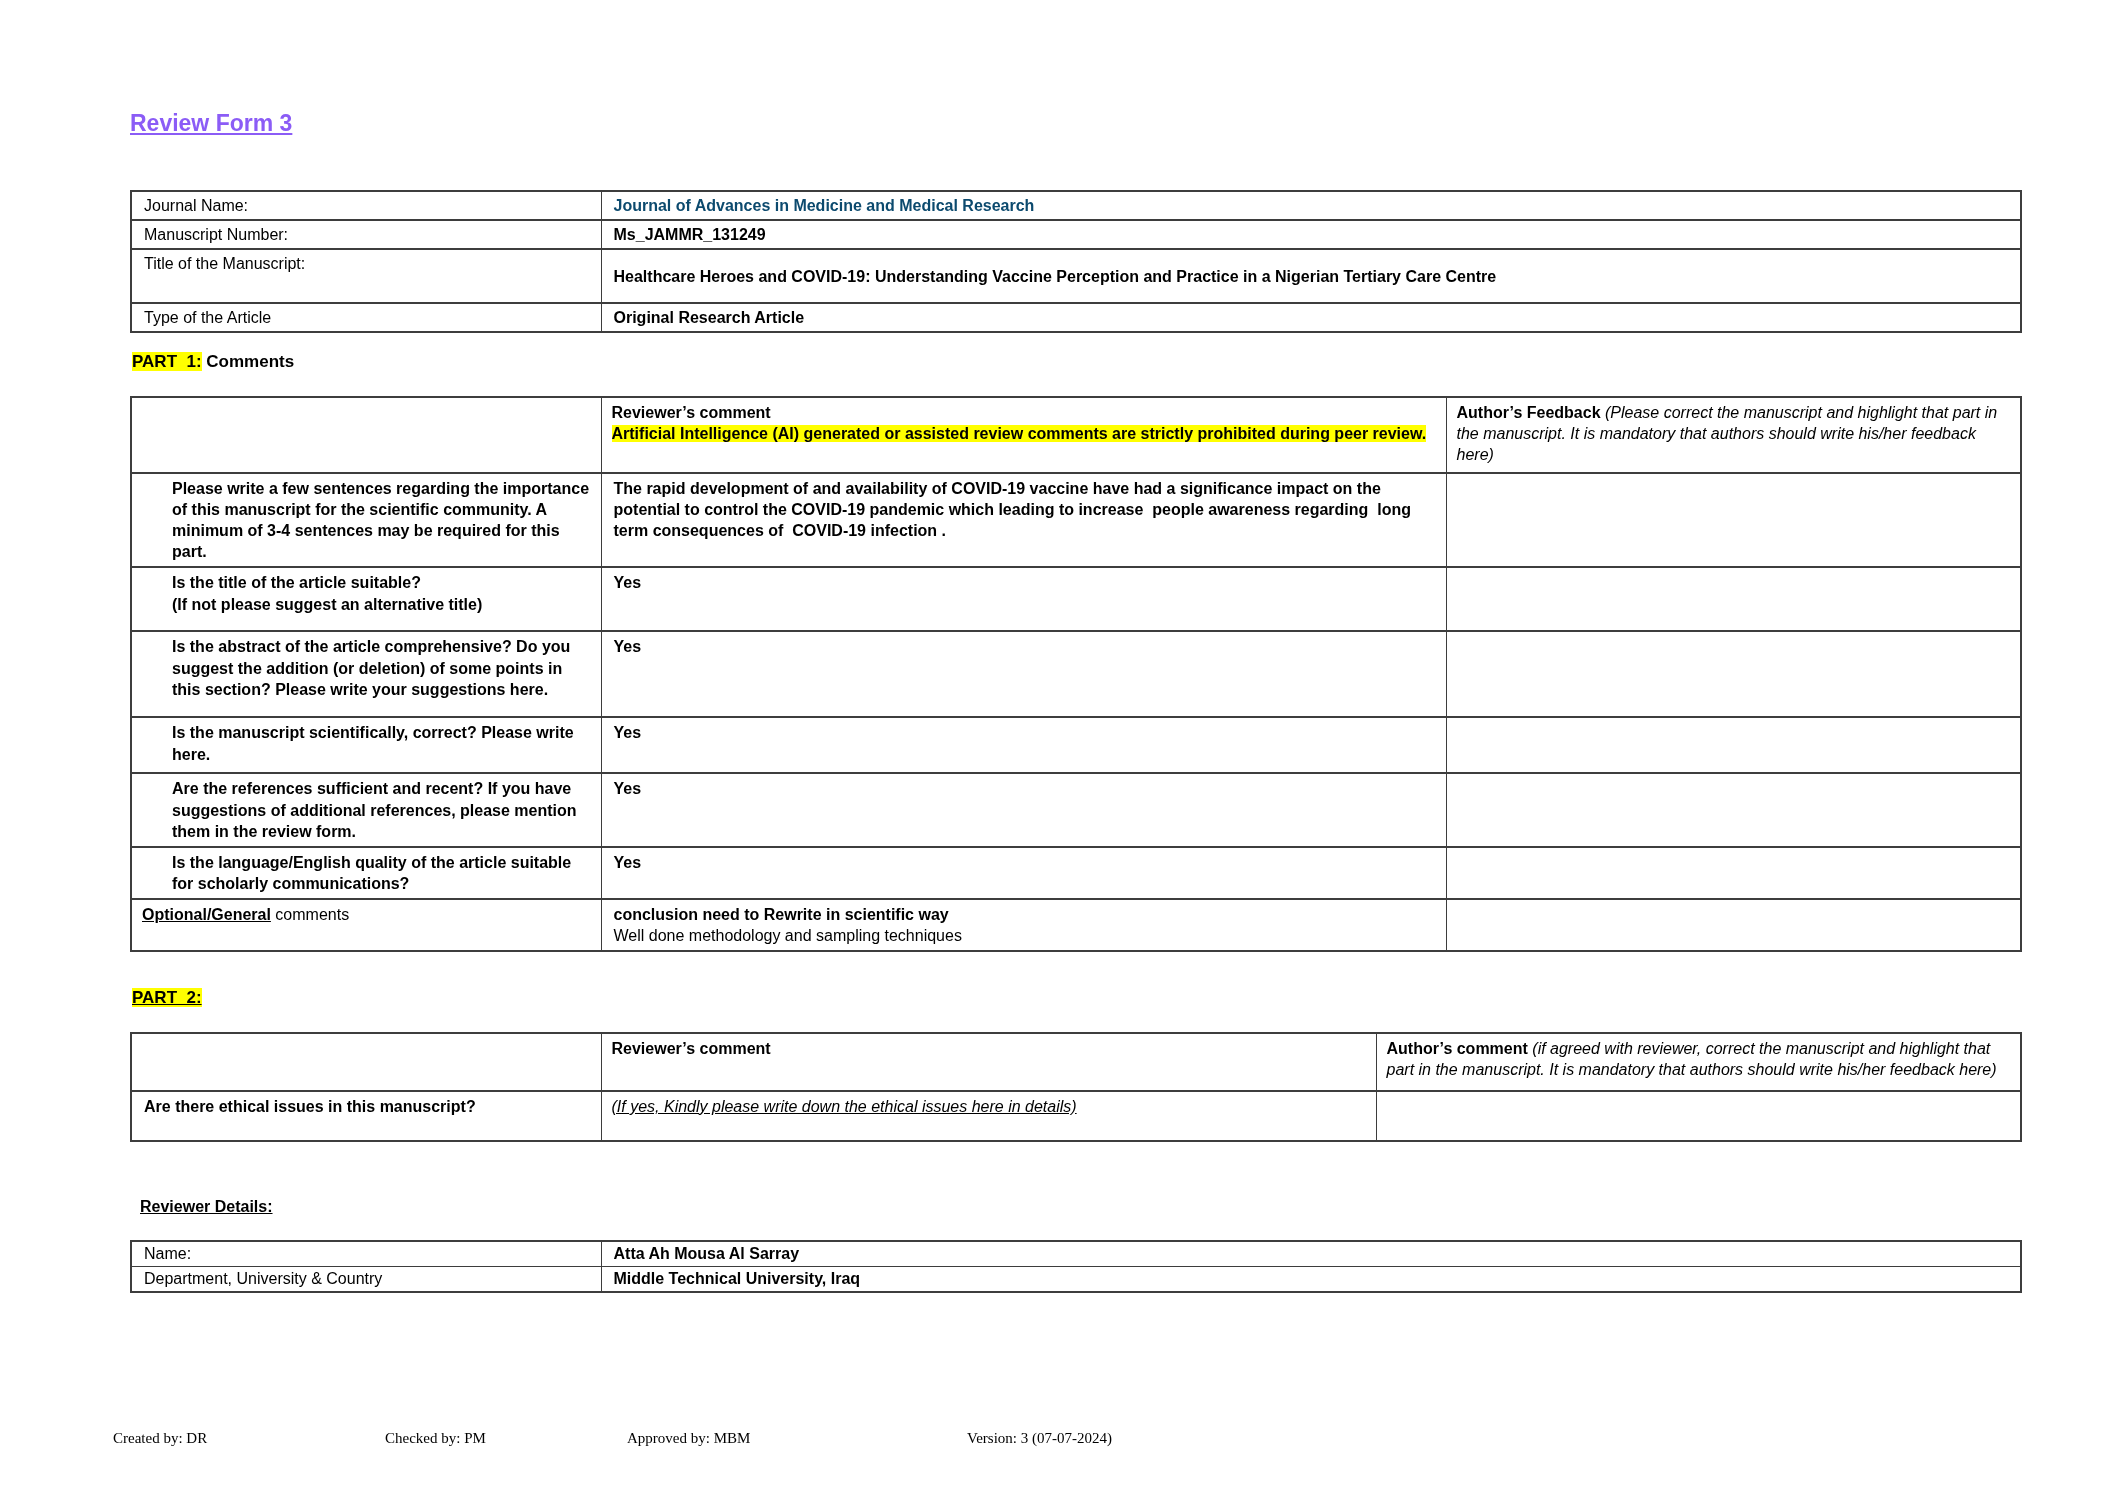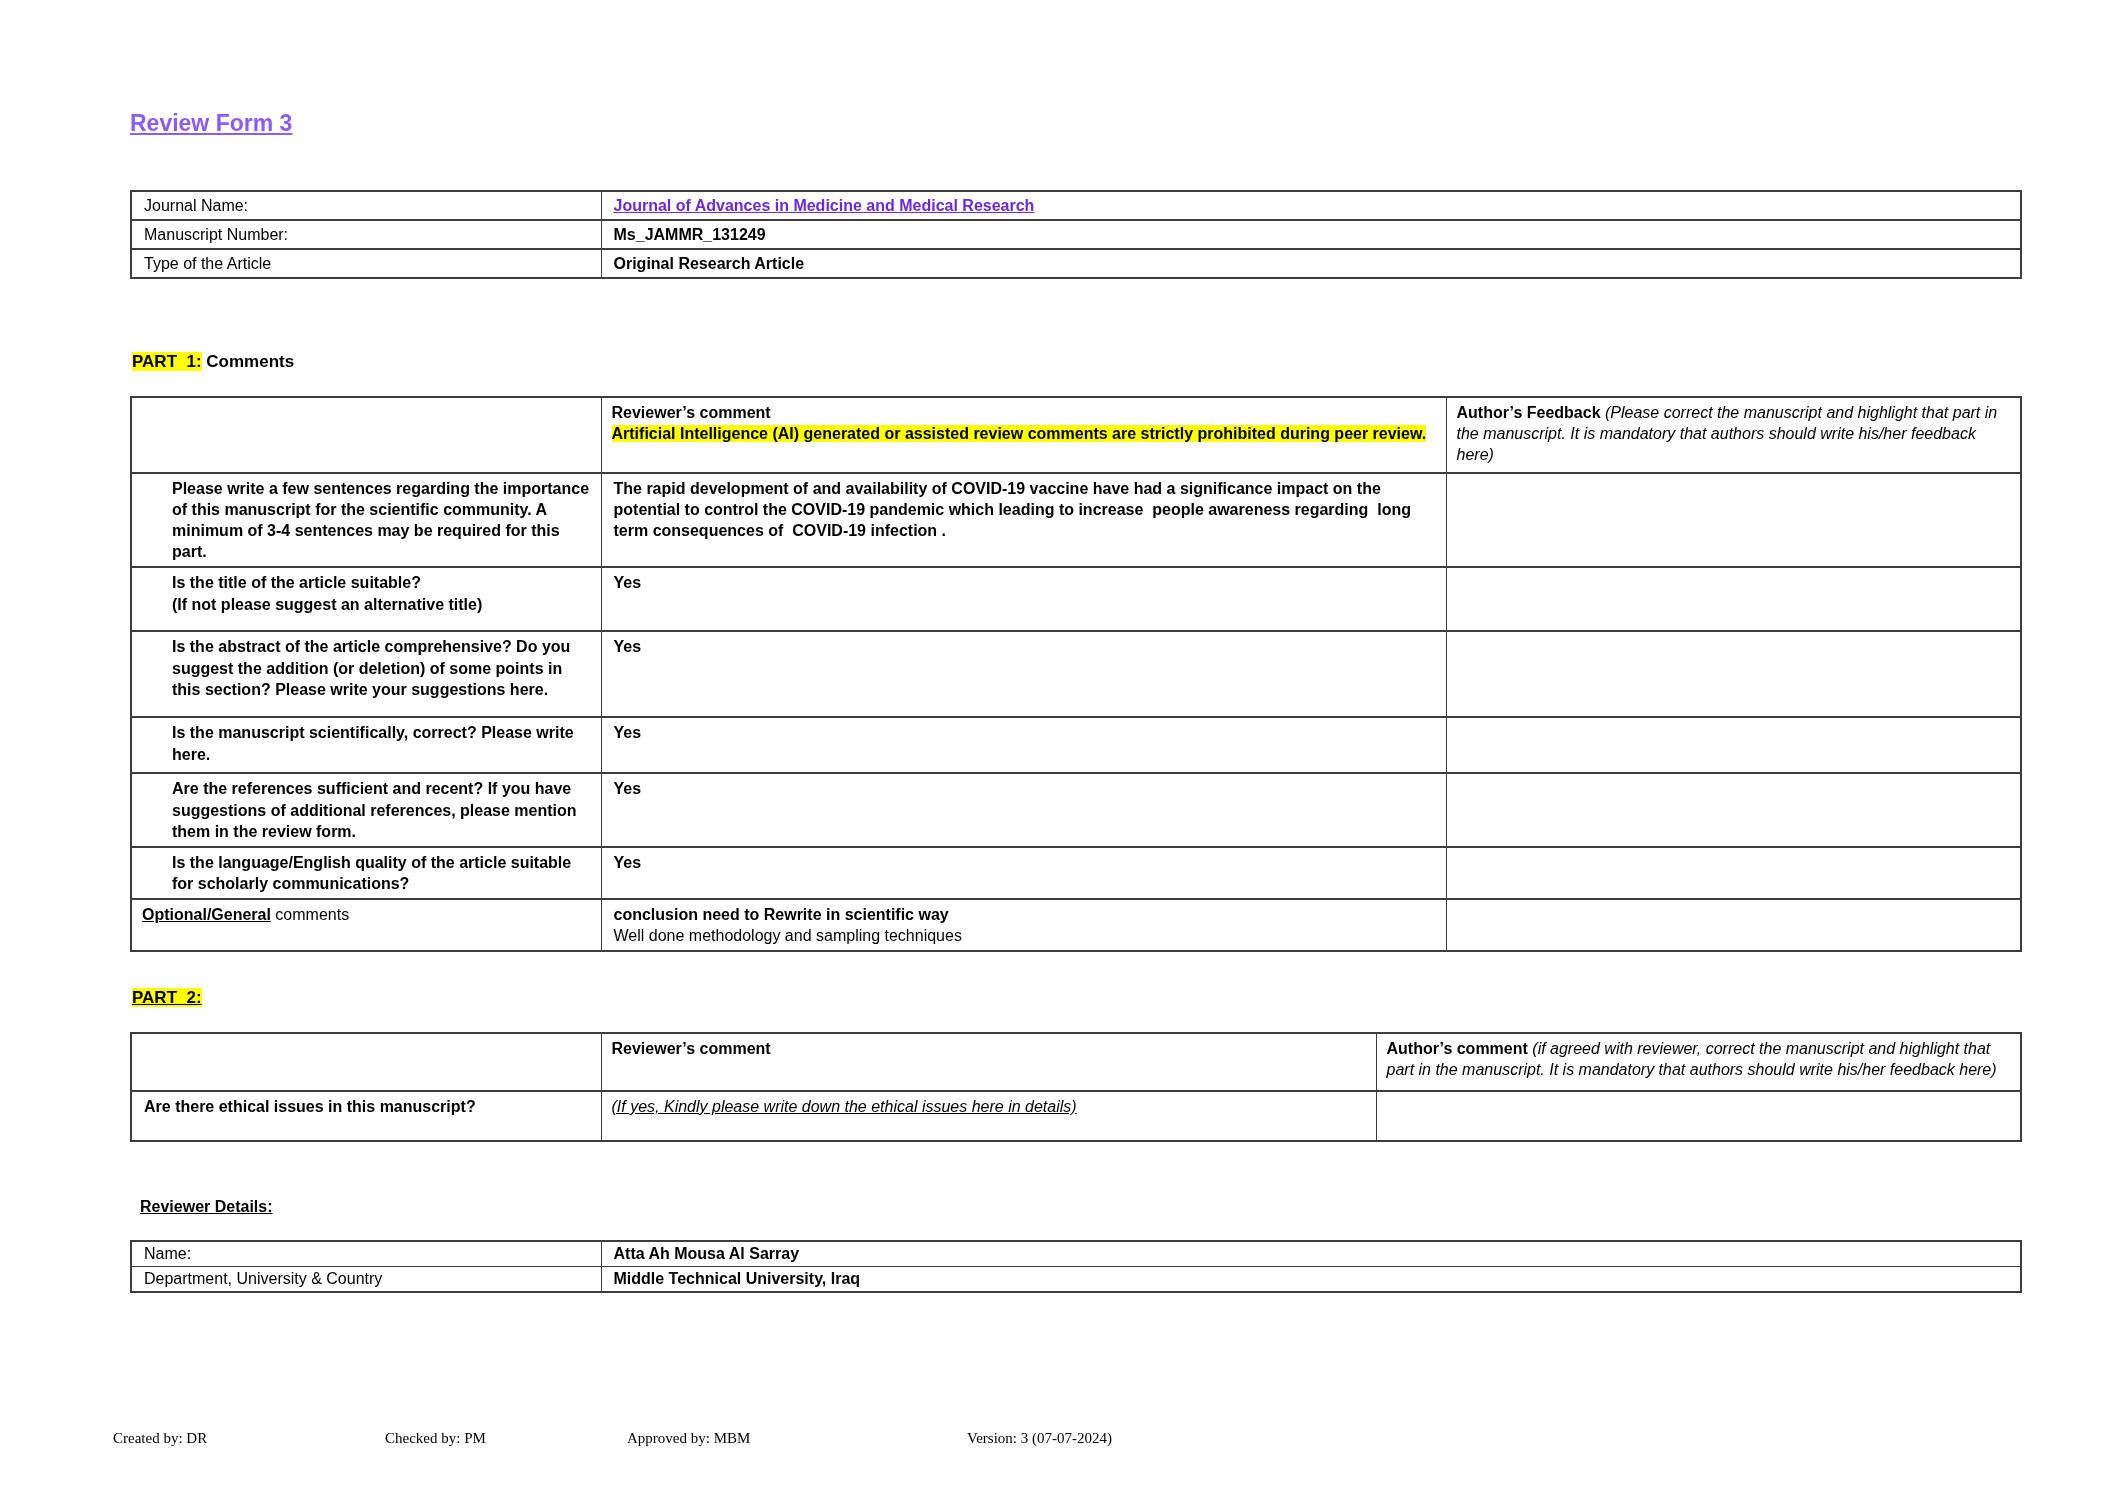--- a/index.html
+++ b/index.html
@@ -13,21 +13,21 @@
   .b{font-weight:bold;}
   .i{font-style:italic;}
   .u{text-decoration:underline;}
   .hl{background:#ffff00;}
 
   
   #page-title{
     left:130px;top:110px;font-size:23px;font-weight:bold;
     color:#8b5cf6;text-decoration:underline;
   }
-  .link{color:#6d28d9;font-weight:bold;text-decoration:underline;cursor:pointer;}
+  .link{color:#0c4a6e;font-weight:bold;cursor:pointer;}
 
   
   table{border-collapse:collapse;table-layout:fixed;width:1890px;padding-left:38px;}
   td{vertical-align:top;font-size:16px;line-height:1.32;word-wrap:break-word;}
 
   
   #header-table{left:130px;top:190px;}
   #header-table table, #part1-table table, #part2-table table, #reviewer-table table{
     border:2px solid #3d3d3d;
   }
@@ -94,20 +94,24 @@
       </colgroup>
     <tbody>
         <tr class="h-r1">
       <td class="lab">Journal Name:</td>
       <td class="val"><span class="link">Journal of Advances in Medicine and Medical Research</span></td>
     </tr>
     <tr class="h-r2">
       <td class="lab">Manuscript Number:</td>
       <td class="val">Ms_JAMMR_131249</td>
     </tr>
+    <tr class="h-r3">
+      <td class="lab">Title of the Manuscript:</td>
+      <td class="val">Healthcare Heroes and COVID-19: Understanding Vaccine Perception and Practice in a Nigerian Tertiary Care Centre</td>
+    </tr>
     <tr class="h-r4">
       <td class="lab">Type of the Article</td>
       <td class="val">Original Research Article</td>
     </tr>
   </tbody>
     </table>
 </div>
 
 <div id="part1-heading" class="abs section-heading">
   <span class="hl pre">PART  1:</span><span class="pre"> Comments</span>

